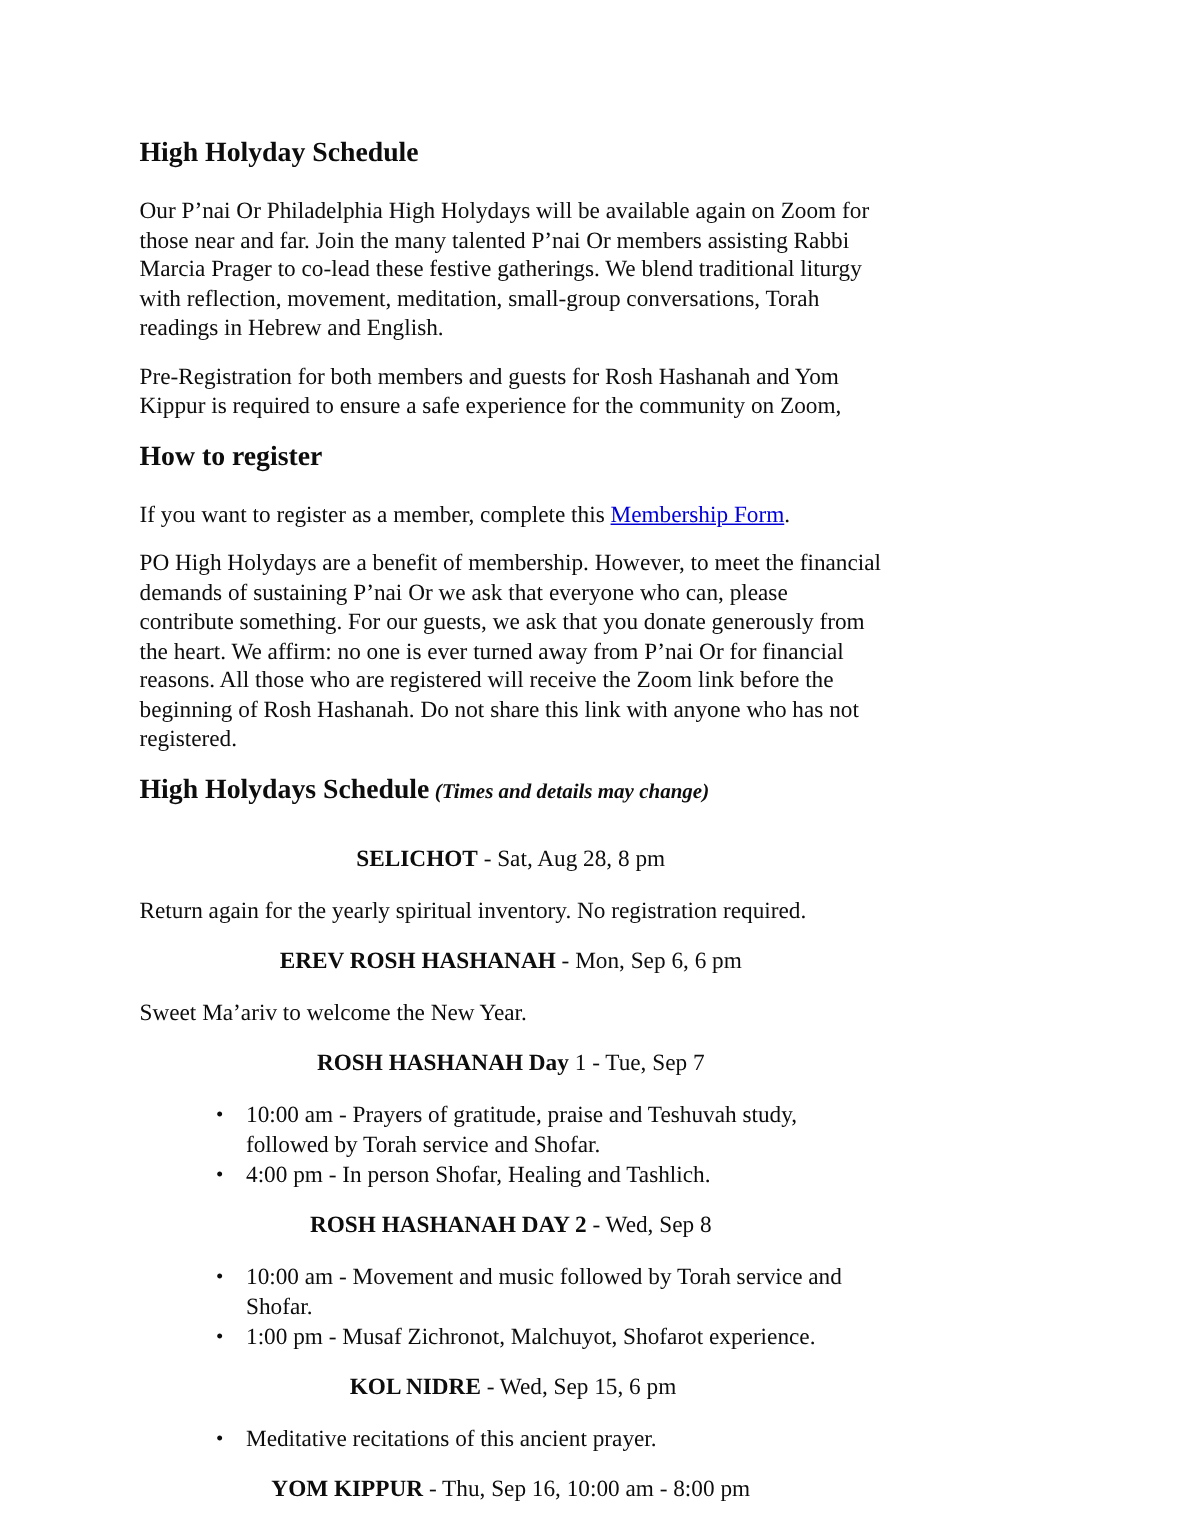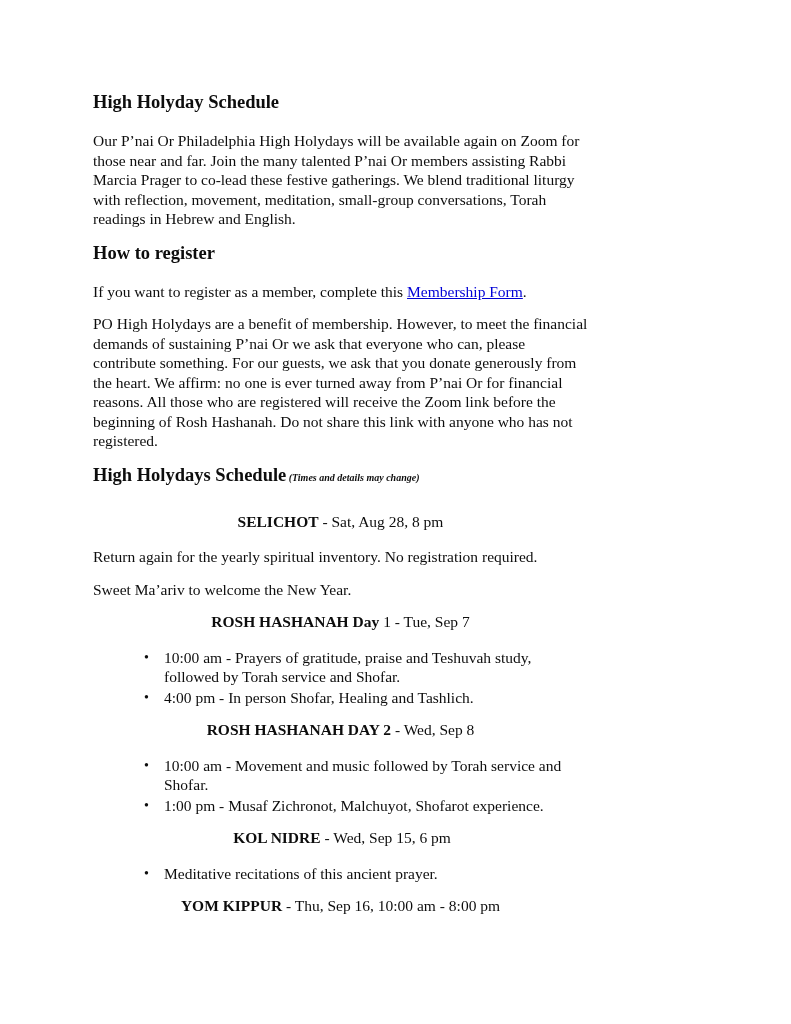--- a/index.html
+++ b/index.html
@@ -22,21 +22,21 @@
   }
   h1, h2 {
     font-size: 18.5px;
     line-height: 22px;
     font-weight: bold;
     margin: 0 0 18px 0;
   }
   h2 { margin-top: 9px; }
   h2.schedule-heading { margin-bottom: 23px; }
   .heading-italic {
-    font-size: 10px;
+    font-size: 14px;
     font-weight: bold;
     font-style: italic;
   }
   p {
     margin: 0 0 13px 0;
   }
   p.event {
     margin: 3px 0 16px 0;
     text-align: center;
   }
@@ -71,33 +71,35 @@
 </style>
 </head>
 <body>
 
 <div class="page">
 
   <h1>High Holyday Schedule</h1>
 
   <p>Our P’nai Or Philadelphia High Holydays will be available again on Zoom for those near and far. Join the many talented P’nai Or members assisting Rabbi Marcia Prager to co-lead these festive gatherings. We blend traditional liturgy with reflection, movement, meditation, small-group conversations, Torah readings in Hebrew and English.</p>
 
+  <p>Pre-Registration for both members and guests for Rosh Hashanah and Yom Kippur is required to ensure a safe experience for the community on Zoom,</p>
 
   <h2>How to register</h2>
 
   <p><span>If you want to register as a member, complete this </span><a class="doc-link" href="#">Membership Form</a><span>.</span></p>
 
   <p>PO High Holydays are a benefit of membership. However, to meet the financial demands of sustaining P’nai Or we ask that everyone who can, please contribute something. For our guests, we ask that you donate generously from the heart. We affirm: no one is ever turned away from P’nai Or for financial reasons. All those who are registered will receive the Zoom link before the beginning of Rosh Hashanah. Do not share this link with anyone who has not registered.</p>
 
   <h2 class="schedule-heading"><span>High Holydays Schedule</span><span class="heading-italic"> (Times and details may change)</span></h2>
 
   <p class="event"><span class="event-name">SELICHOT</span><span> - Sat, Aug 28, 8 pm</span></p>
 
   <p>Return again for the yearly spiritual inventory. No registration required.</p>
 
+  <p class="event"><span class="event-name">EREV ROSH HASHANAH</span><span> - Mon, Sep 6, 6 pm</span></p>
 
   <p>Sweet Ma’ariv to welcome the New Year.</p>
 
   <p class="event"><span class="event-name">ROSH HASHANAH Day</span><span> 1 - Tue, Sep 7</span></p>
 
   <ul class="bullets">
     <li>10:00 am - Prayers of gratitude, praise and Teshuvah study, followed by Torah service and Shofar.</li>
     <li>4:00 pm - In person Shofar, Healing and Tashlich.</li>
   </ul>
 

